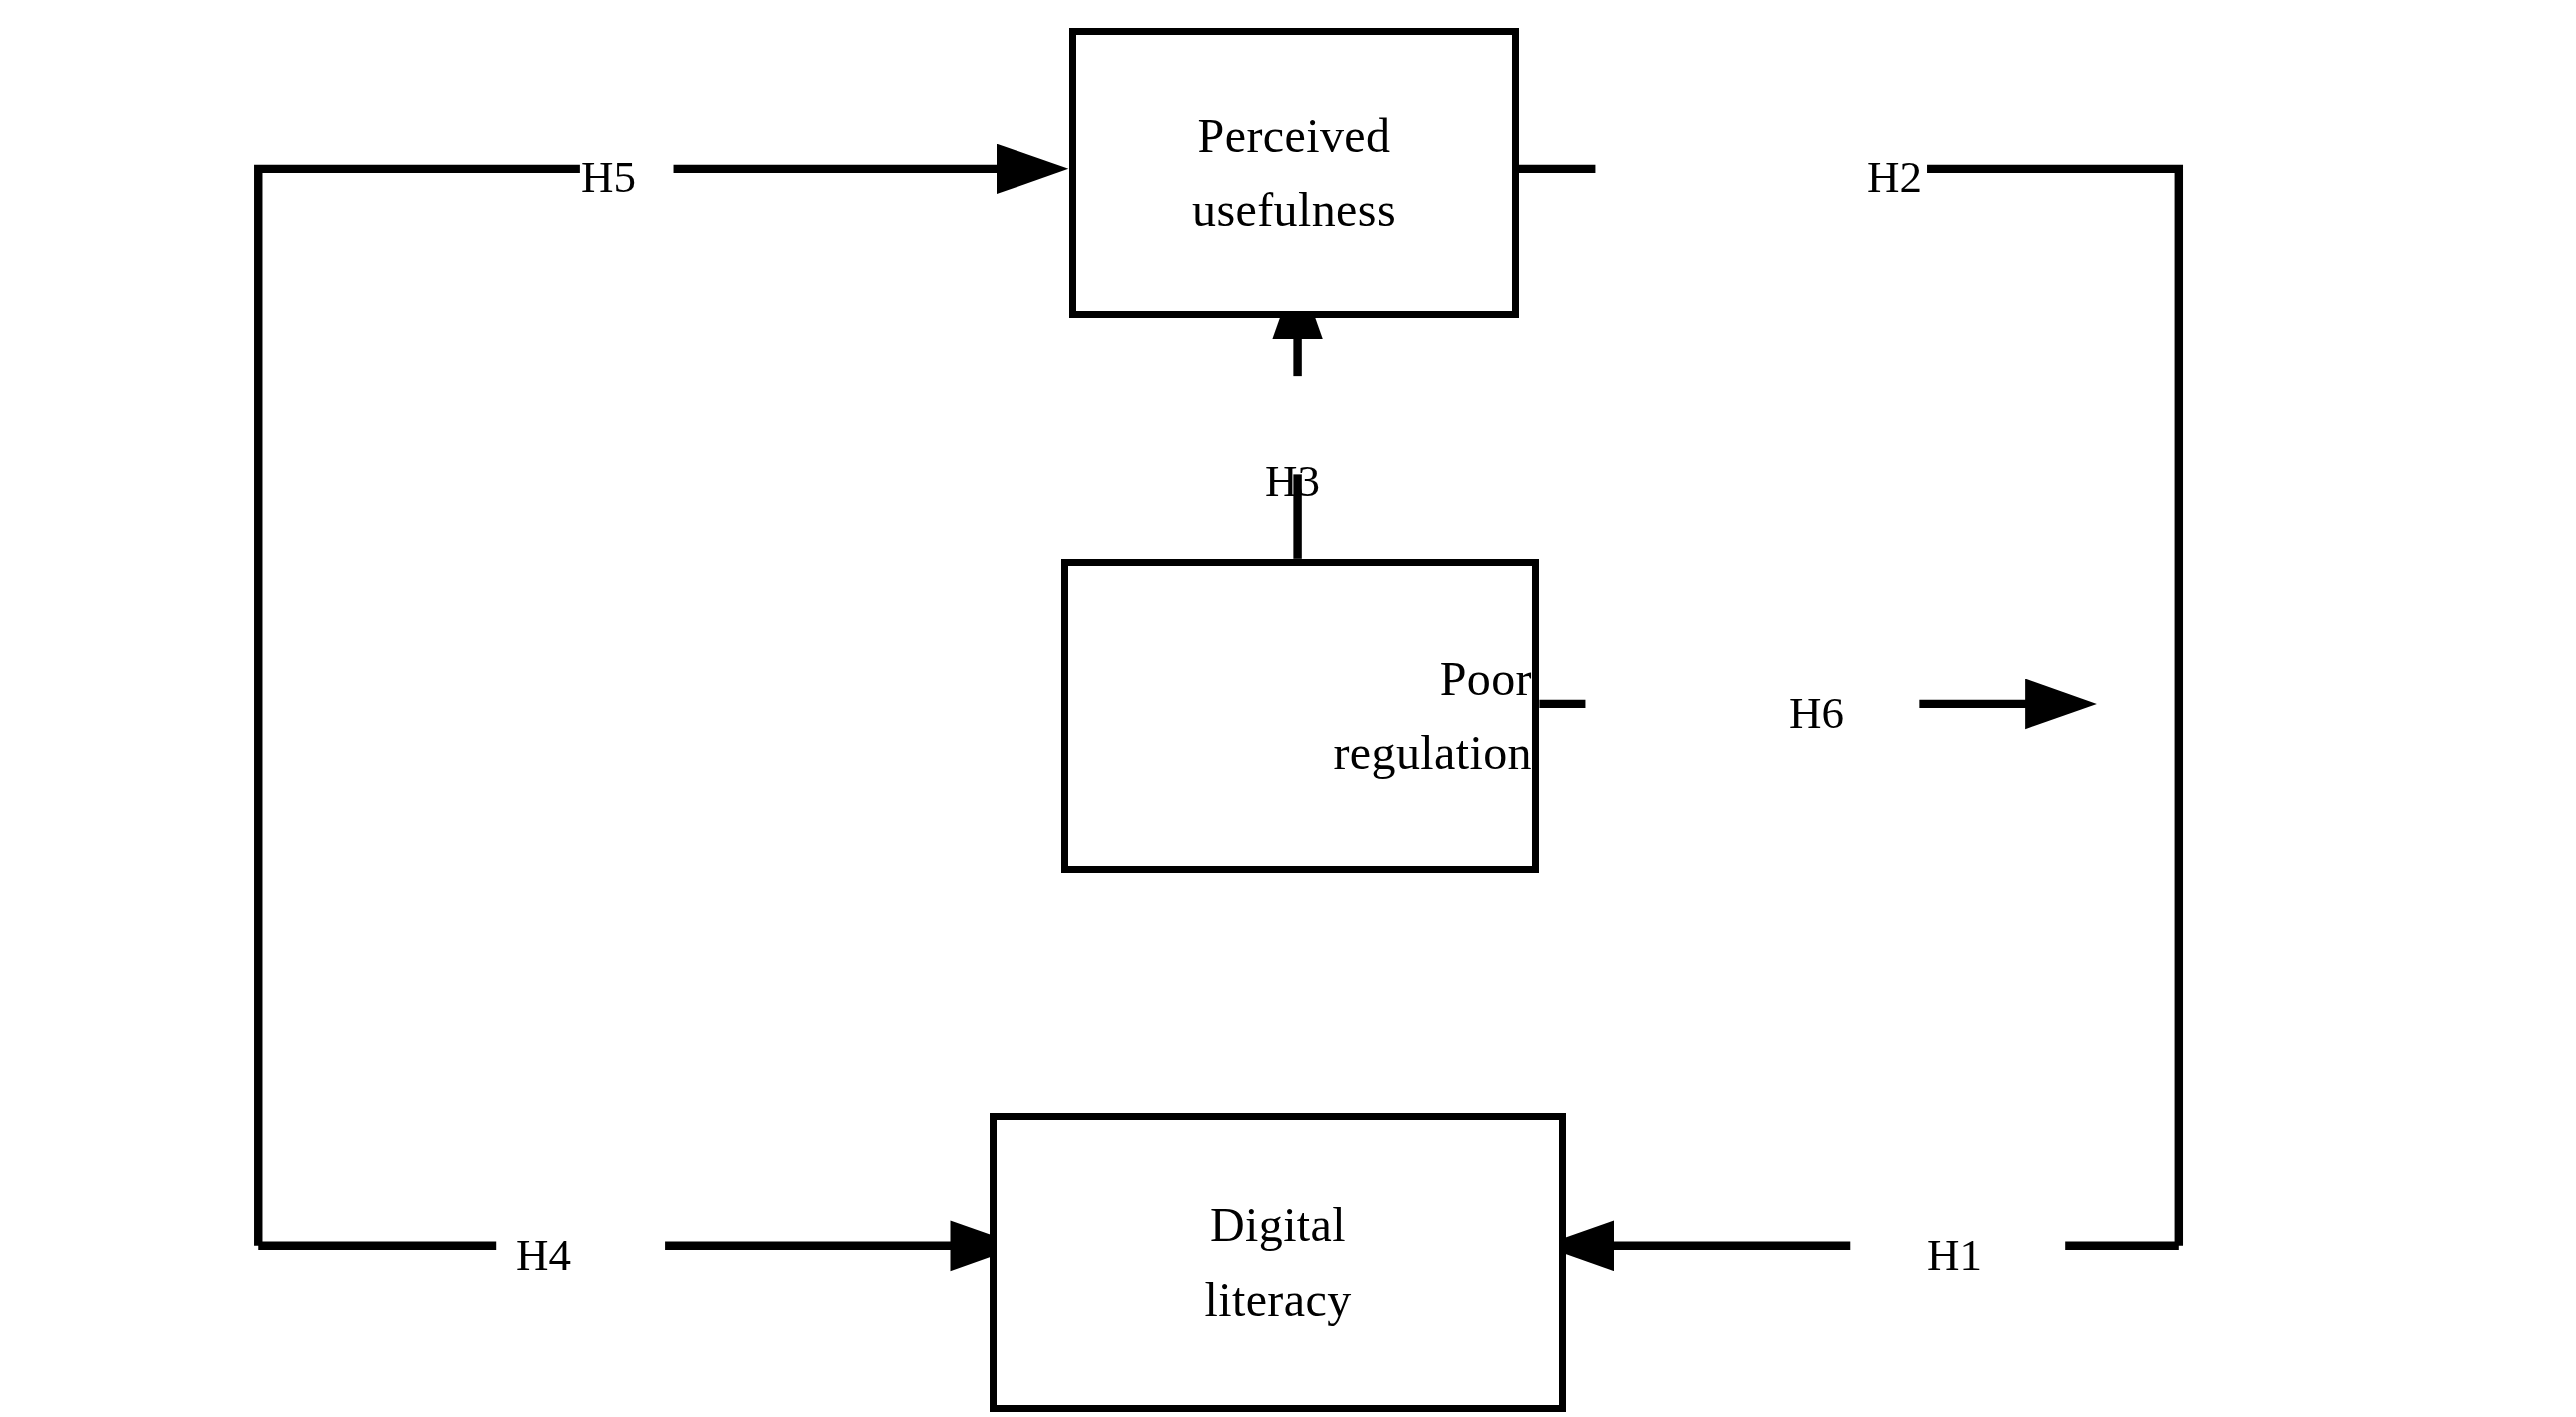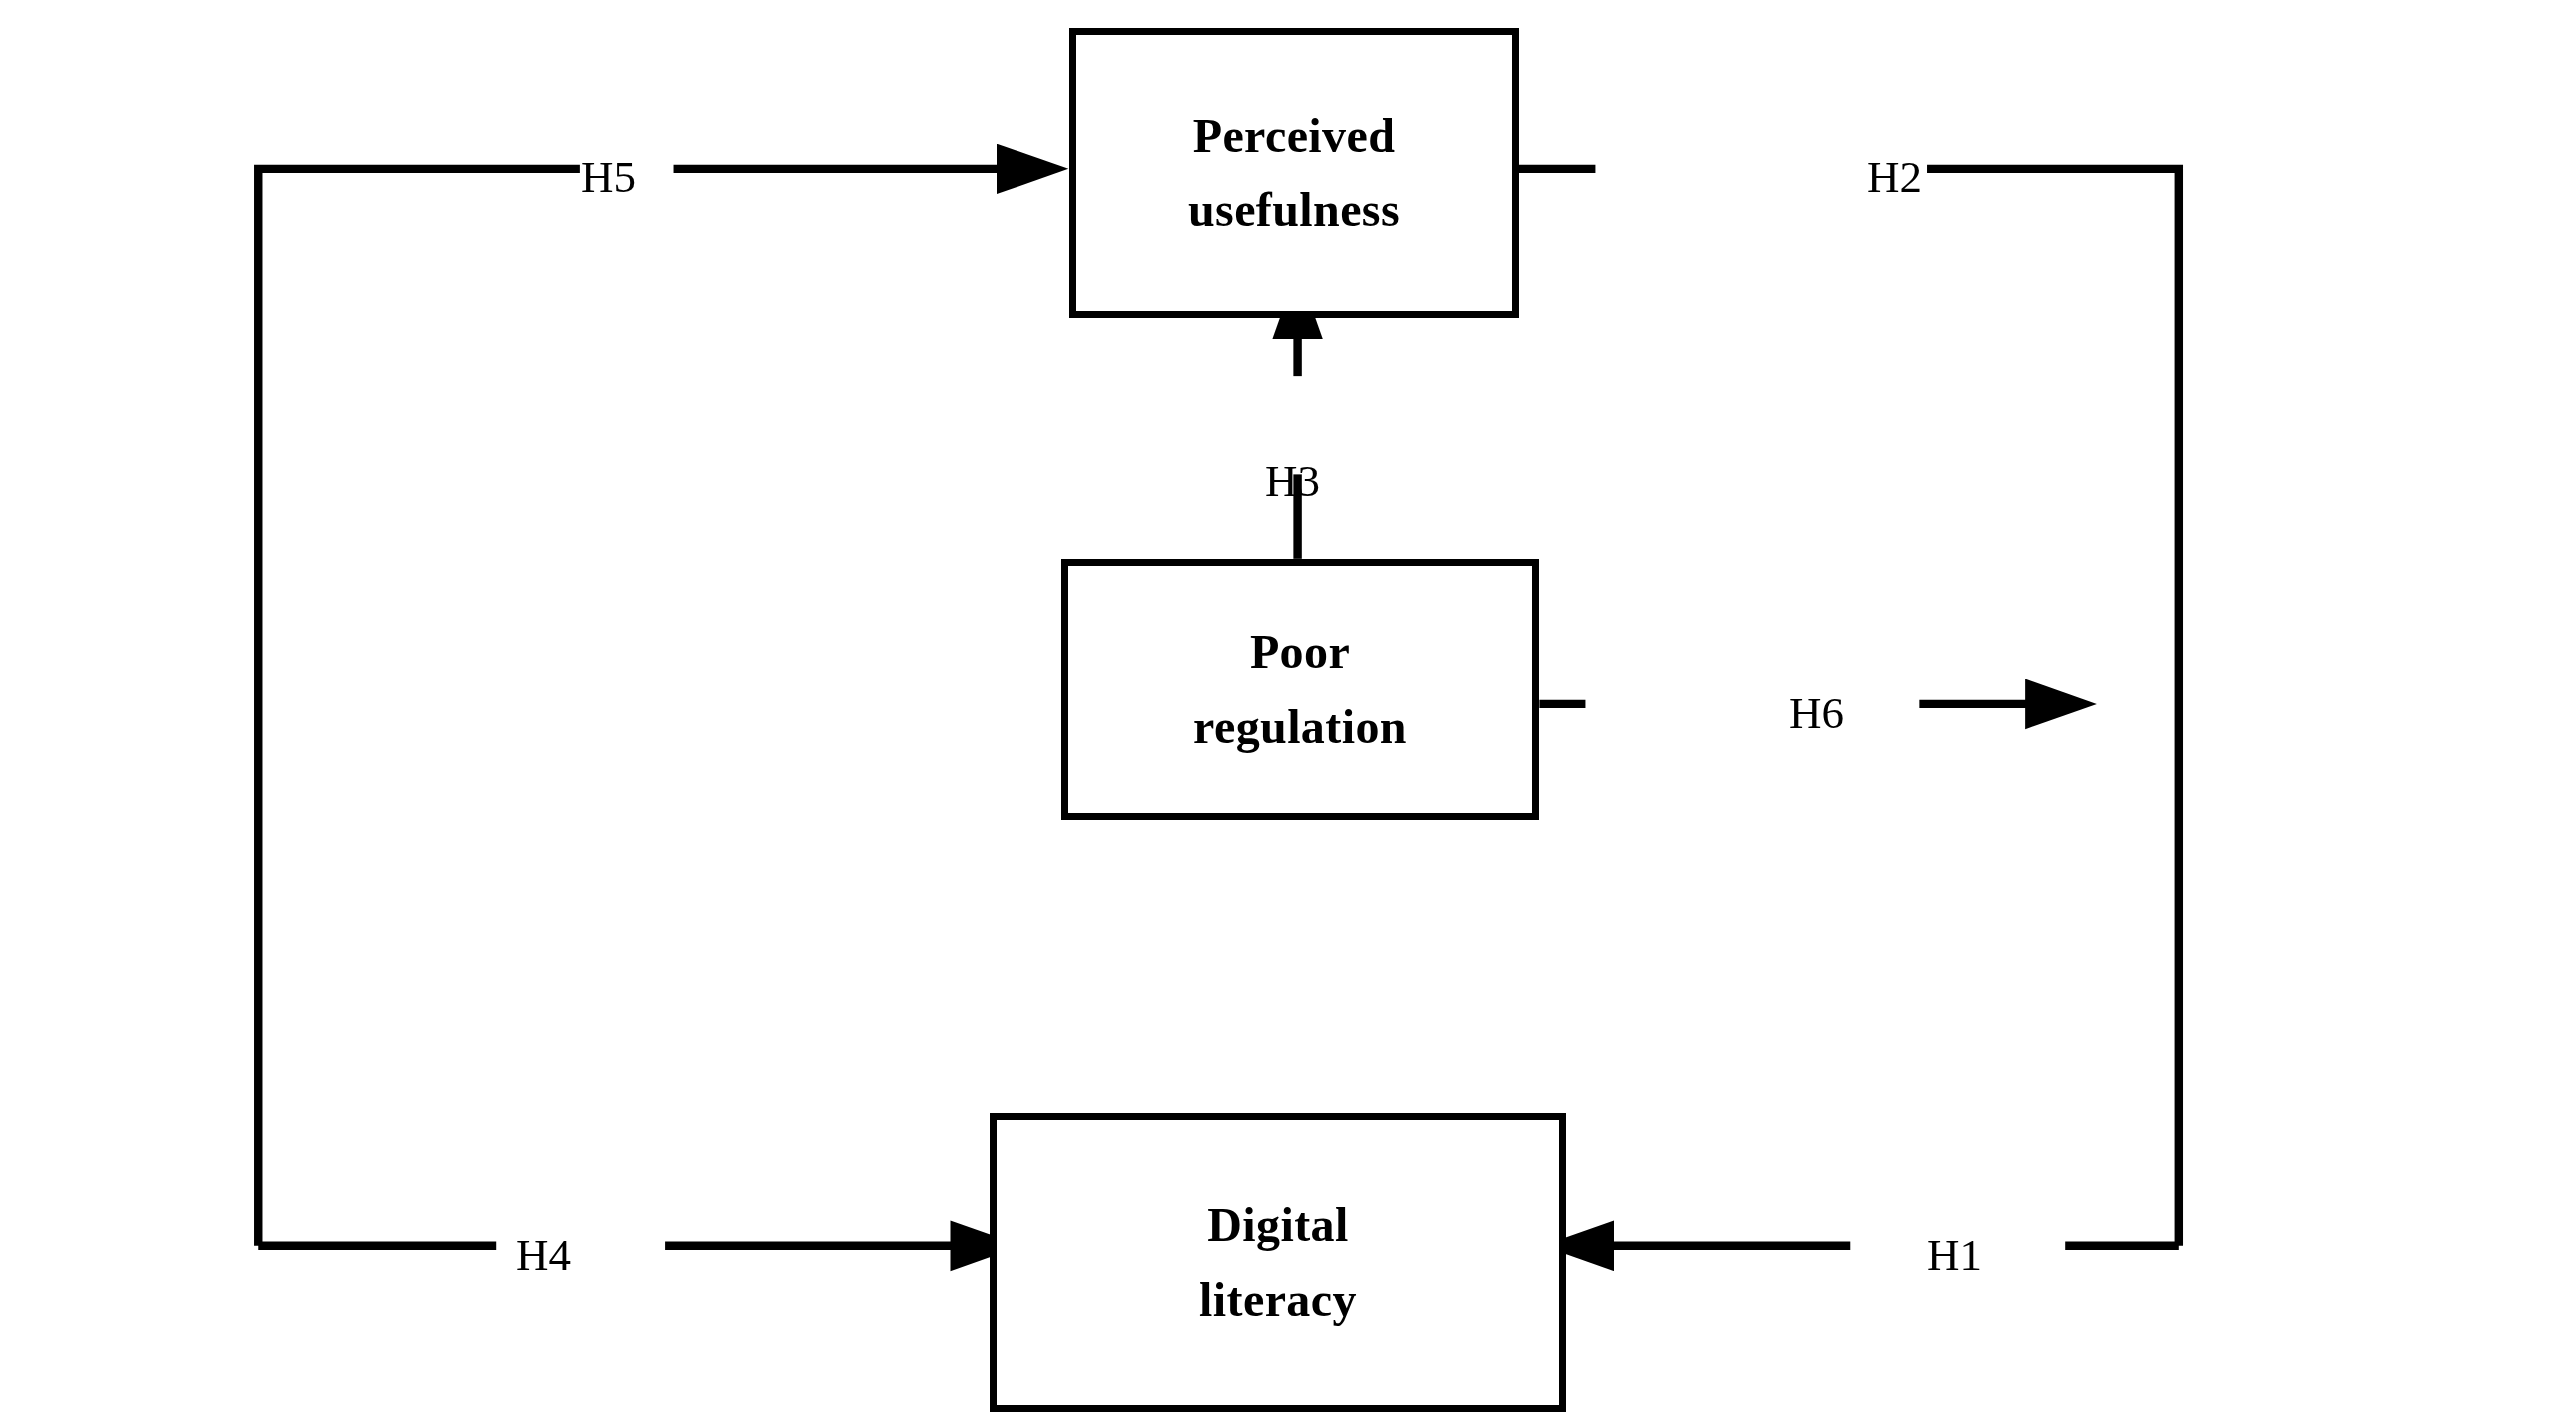--- a/index.html
+++ b/index.html
@@ -37,21 +37,20 @@
     text-align: center;
     color: #000000;
     font-size: 48px;
     line-height: 1.55;
     letter-spacing: 0.4px;
     z-index: 3;
   }
   .node-line {
     display: block;
     white-space: nowrap;
-    font-weight: bold;
   }
   .edge-label {
     position: absolute;
     color: #000000;
     font-size: 45px;
     line-height: 1;
     white-space: nowrap;
     z-index: 4;
     margin-top: 12px;
   }
@@ -104,21 +103,21 @@
       <path d="M2410,1623 L2100,1623" fill="none" stroke="#000000" stroke-width="11" marker-end="url(#arrow-left)"></path>
     </g>
   </svg>
 
   <div class="node-box" style="left:1069px; top:28px; width:450px; height:290px;">
     <span class="node-line">Perceived</span>
     <span class="node-line">usefulness</span>
   </div>
 
 
-  <div class="node-box" style="left:1061px; top:559px; width:478px; height:261px;">
+  <div class="node-box" style="left:1061px; top:559px; width:478px; height:314px;align-items:flex-end;">
     <span class="node-line">Poor</span>
     <span class="node-line">regulation</span>
   </div>
 
 
   <div class="node-box" style="left:990px; top:1113px; width:576px; height:299px;">
     <span class="node-line">Digital</span>
     <span class="node-line">literacy</span>
   </div>
 

